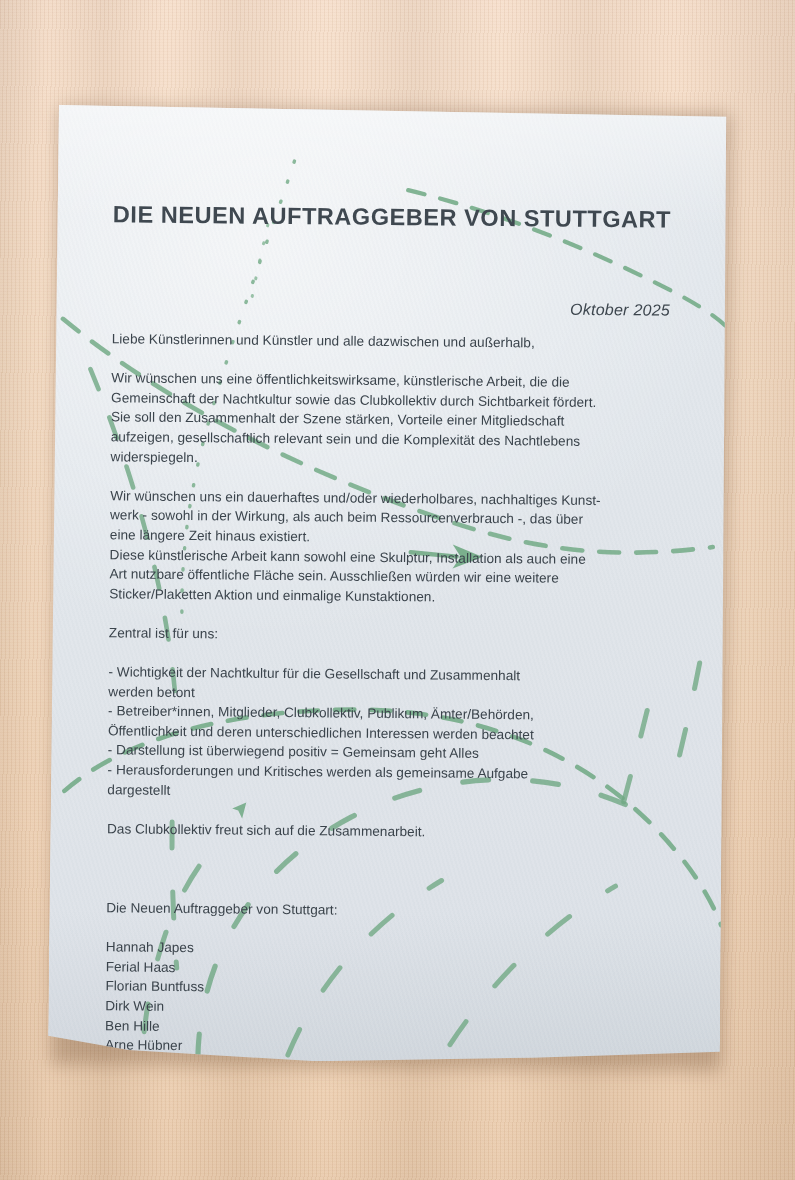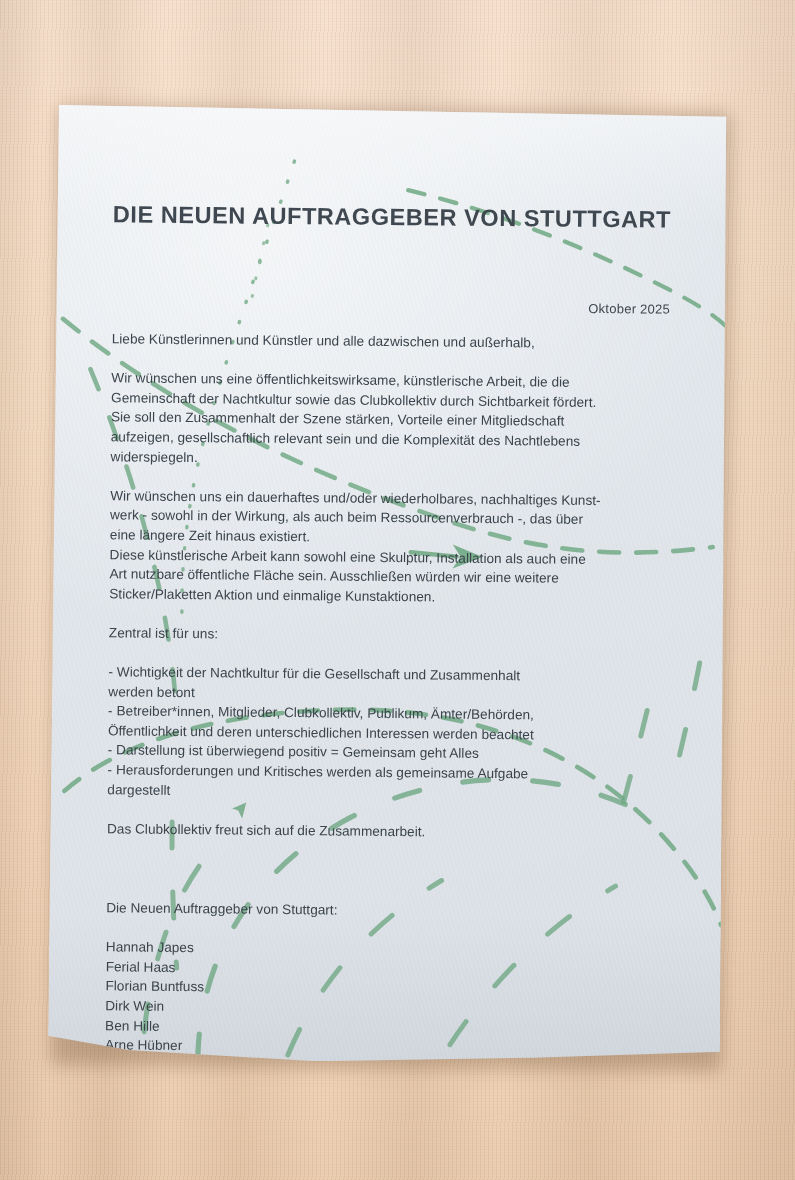--- a/index.html
+++ b/index.html
@@ -54,21 +54,21 @@
   
   #deco{position:absolute;left:0;top:0;width:672px;height:958px;pointer-events:none;}
 
   
   #content{position:absolute;left:0;top:0;width:672px;height:958px;
     color:#3c454d;}
   .title{position:absolute;left:57px;top:100px;
     font-size:23.5px;font-weight:600;letter-spacing:.55px;
     color:#3f4850;white-space:nowrap;}
   .date{position:absolute;right:57px;top:195px;
-    font-size:13px;font-weight:500;letter-spacing:.25px;color:#3d464e;}
+    font-size:16px;font-weight:500;letter-spacing:.25px;color:#3d464e;font-style:italic;}
   .body{position:absolute;left:57px;top:228px;width:565px;
     font-size:13.6px;line-height:19.6px;font-weight:450;
     letter-spacing:.02px;color:#3b444c;}
   .body p{margin:0;}
   .body .gap{height:19.6px;}
   .names{margin:0;padding:0;list-style:none;}
   .names li{margin:0;}
   .sig-gap{height:40px;}
 </style>
 </head>

